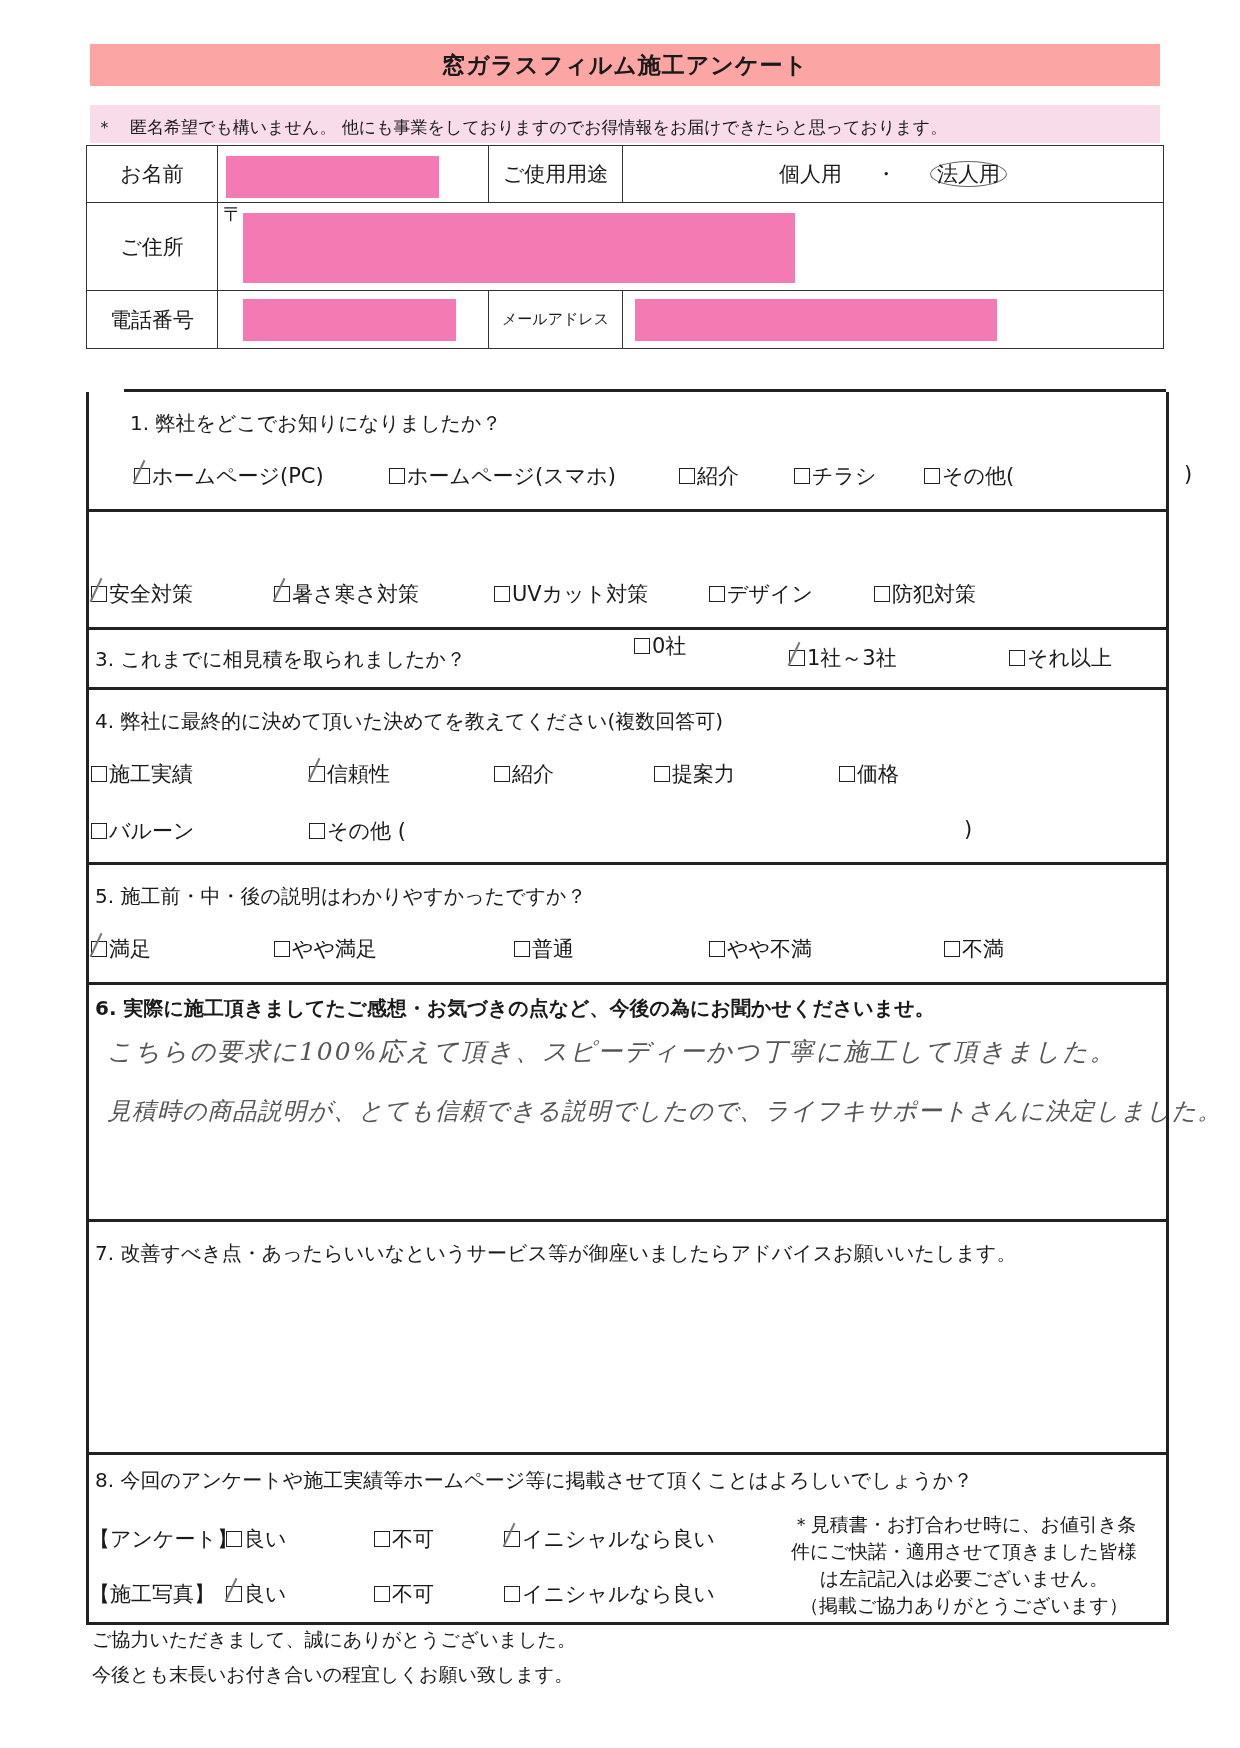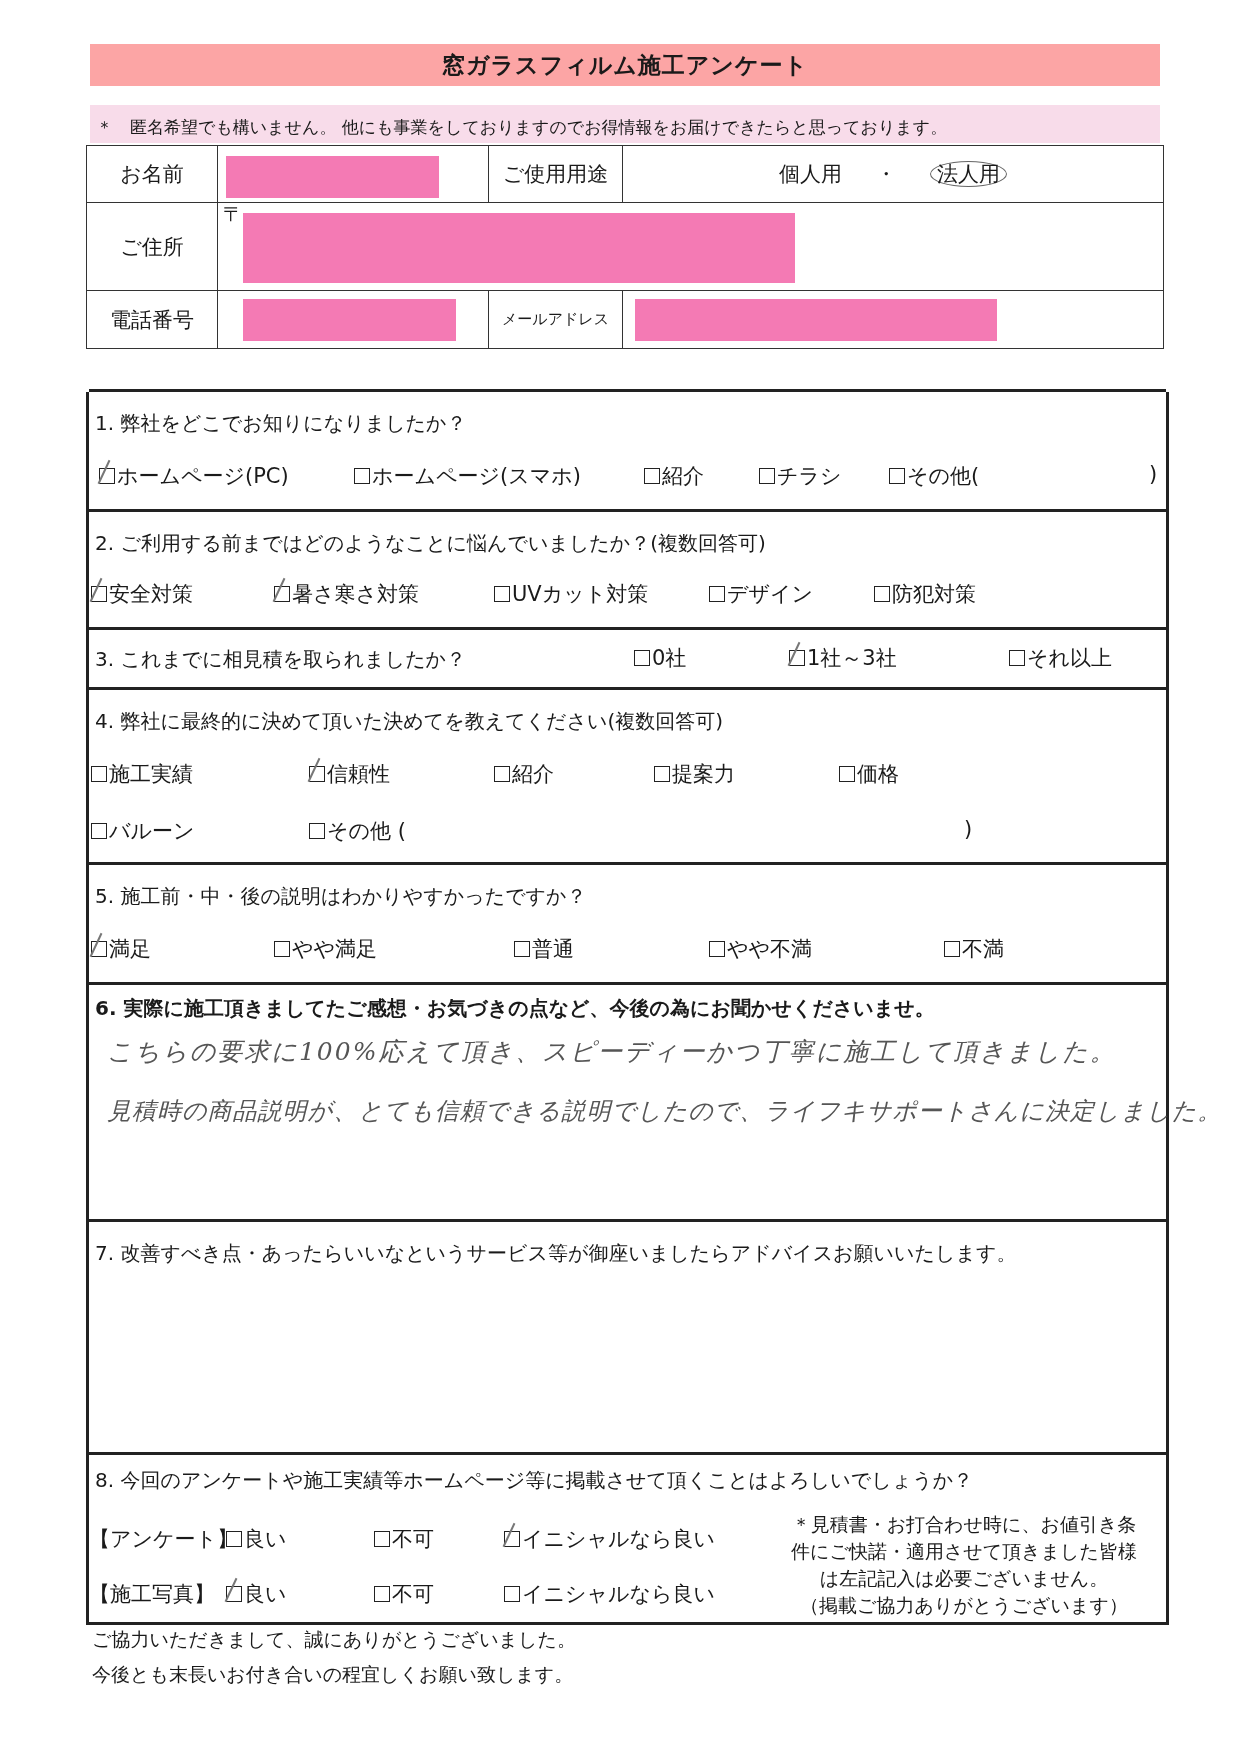--- a/index.html
+++ b/index.html
@@ -68,21 +68,21 @@
     <td style="text-align:center;font-size:15px;">メールアドレス</td>
     <td style="position:relative;">
       <div class="redact" style="left:12px;top:8px;width:362px;height:42px;"></div>
     </td>
   </tr>
 </tbody>
   </table>
 
 <div class="qbox" style="top:392px;height:1230px;border-bottom:3px solid #222;">
 
-  <div class="qsec" style="top:-3px;height:120px;">
+  <div class="qsec" style="top:-3px;height:120px;margin-left:35px;">
     <div class="qtitle" style="top:18px;">1. 弊社をどこでお知りになりましたか？</div>
     <div class="opt" style="left:2px;top:70px;padding-left:8px;">
         <span class="cb checked"></span>
         <span>ホームページ(PC)</span>
       </div>
     <div class="opt" style="left:265px;top:70px;align-items:center;">
         <span class="cb"></span>
         <span>ホームページ(スマホ)</span>
       </div>
     <div class="opt" style="left:555px;top:70px;">
@@ -94,21 +94,20 @@
         <span>チラシ</span>
       </div>
     <div class="opt" style="left:800px;top:70px;">
         <span class="cb"></span>
         <span>その他(</span>
       </div>
     <div class="opt" style="left:1060px;top:70px;">)</div>
   </div>
 
   <div class="qsec" style="top:117px;height:118px;">
-    <div class="qtitle" style="top:18px;">2. ご利用する前まではどのようなことに悩んでいましたか？(複数回答可)</div>
     <div class="opt" style="left:2px;top:68px;">
         <span class="cb checked"></span>
         <span>安全対策</span>
       </div>
     <div class="opt" style="left:185px;top:68px;">
         <span class="cb checked"></span>
         <span>暑さ寒さ対策</span>
       </div>
     <div class="opt" style="left:405px;top:68px;">
         <span class="cb"></span>
@@ -119,21 +118,21 @@
         <span>デザイン</span>
       </div>
     <div class="opt" style="left:785px;top:68px;">
         <span class="cb"></span>
         <span>防犯対策</span>
       </div>
   </div>
 
   <div class="qsec" style="top:235px;height:60px;">
     <div class="qtitle" style="top:16px;">3. これまでに相見積を取られましたか？</div>
-    <div class="opt" style="left:545px;top:14px;">
+    <div class="opt" style="left:545px;top:2px;">
         <span class="cb"></span>
         <span>0社</span>
       </div>
     <div class="opt" style="left:700px;top:14px;">
         <span class="cb checked"></span>
         <span>1社～3社</span>
       </div>
     <div class="opt" style="left:920px;top:14px;">
         <span class="cb"></span>
         <span>それ以上</span>

